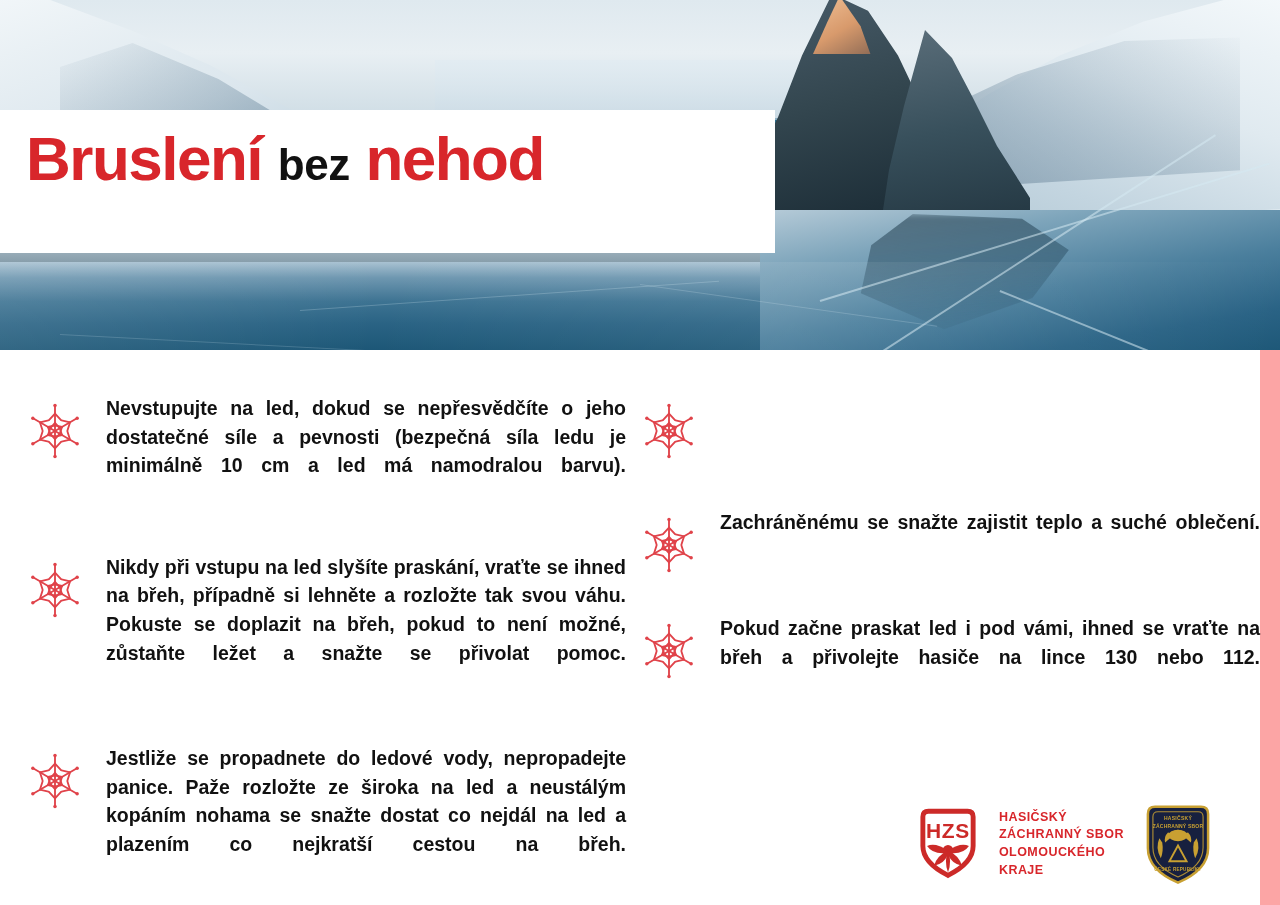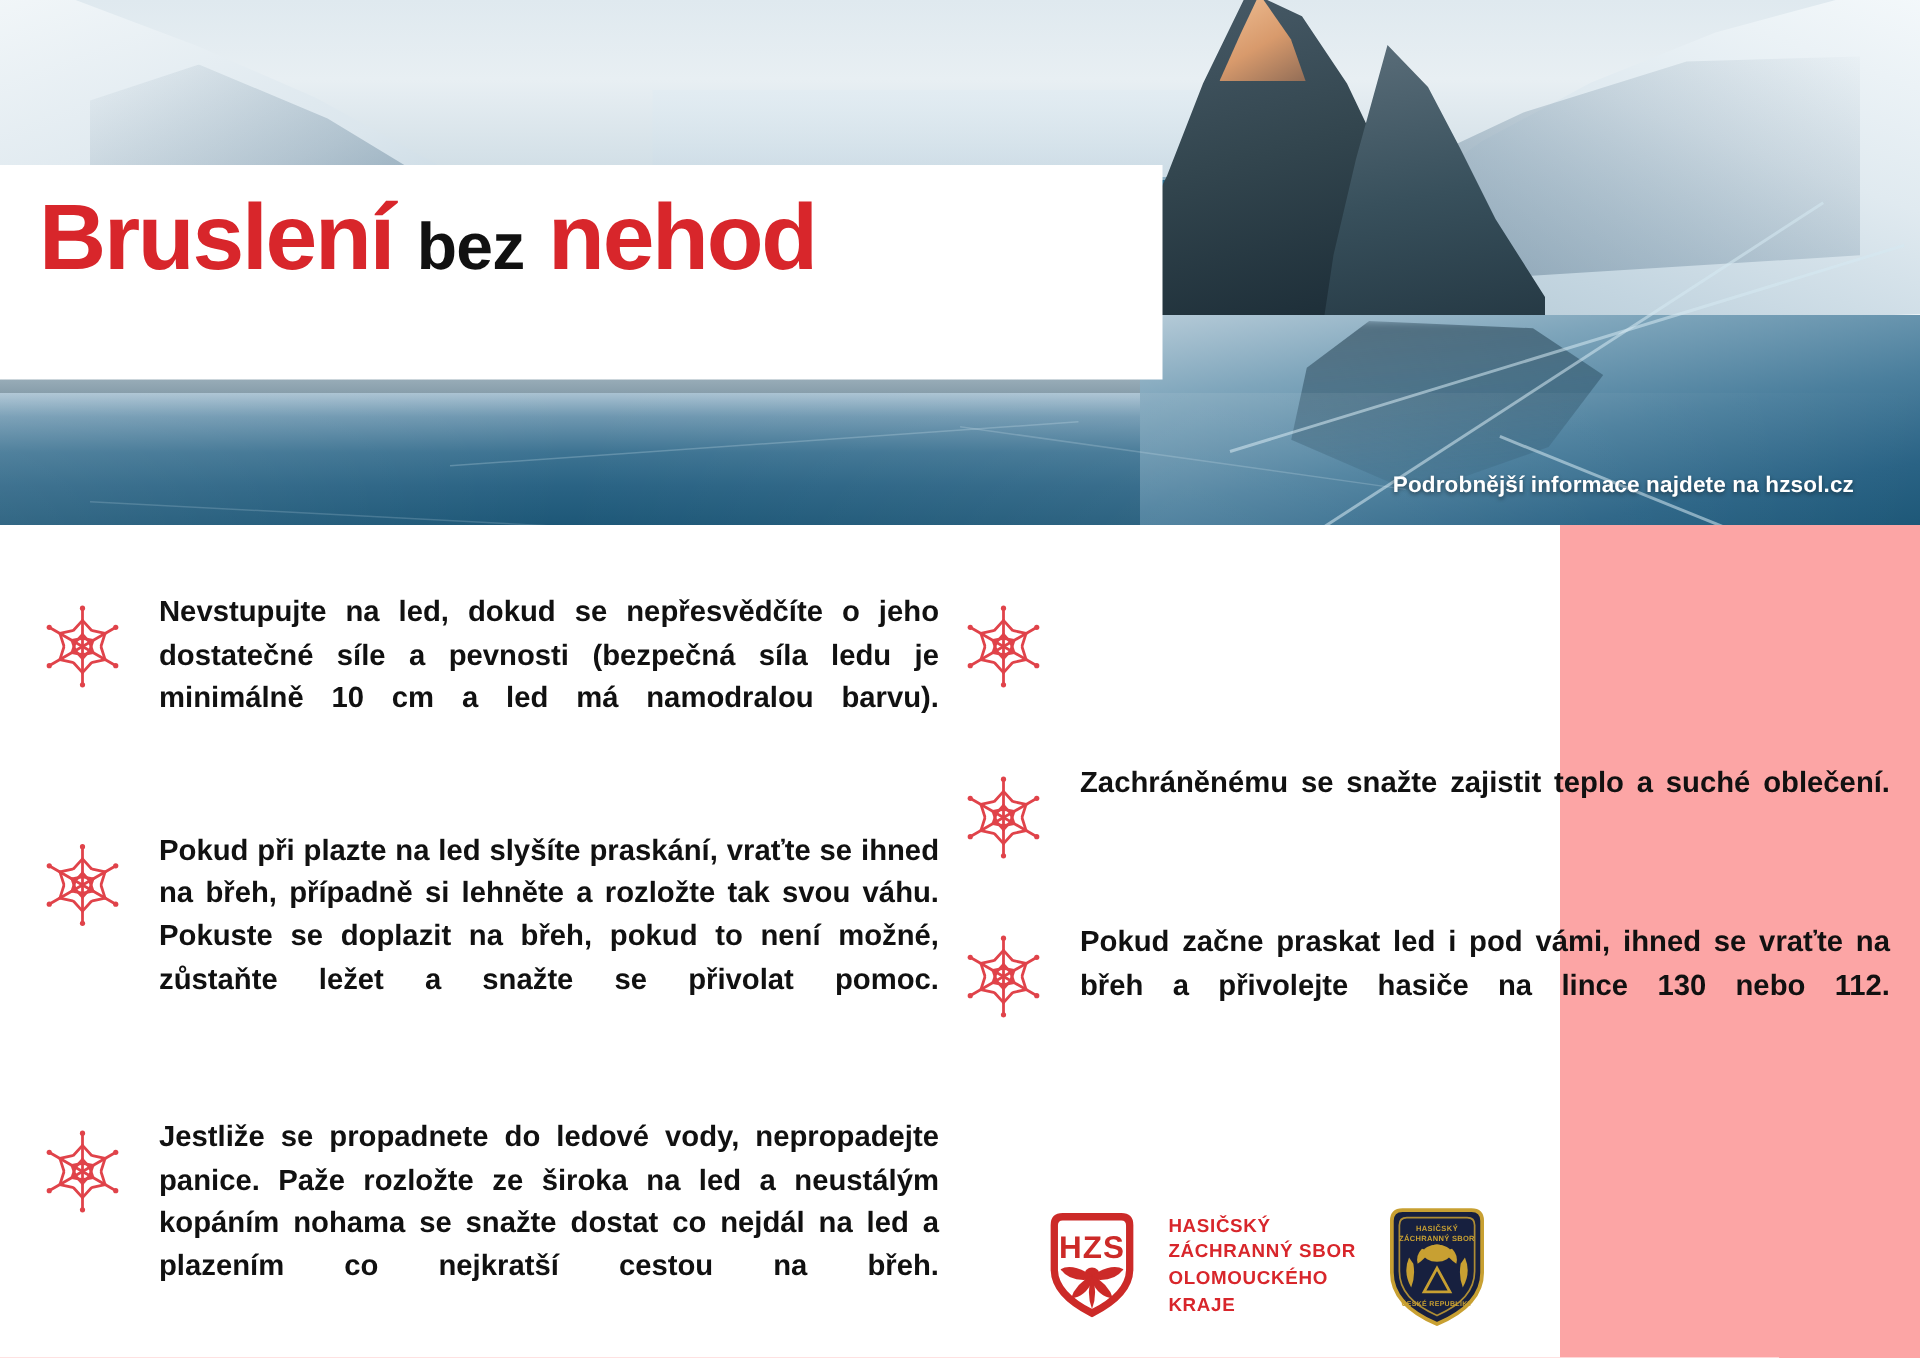--- a/index.html
+++ b/index.html
@@ -162,21 +162,21 @@
     font-size: 15px;
     font-weight: 700;
     letter-spacing: 0.1px;
     text-shadow: 0 1px 3px rgba(0,0,0,0.45);
   }
 
   
   .body {
     position: absolute;
     left: 0; top: 350px;
-    width: 1040px; height: 555px;
+    width: 1260px; height: 555px;
     background: #ffffff;
   }
   .col {
     position: absolute;
     top: 44px;
   }
   .col-left  { left: 26px;  width: 600px; }
   .col-right { left: 640px; width: 620px; }
 
   .tip {
@@ -267,21 +267,20 @@
       <div class="crack c6"></div>
       <div class="ice-sheen"></div>
     </div>
 
     <div class="title-card">
       <div class="title-line">
         <span class="t-red">Bruslení</span><span>&nbsp;</span><span class="t-black">bez</span><span>&nbsp;</span><span class="t-red">nehod</span>
       </div>
     </div>
 
-    <div class="hero-note">Podrobnější informace najdete na hzsol.cz</div>
   </div>
 
   <div class="body">
 
     <div class="col col-left">
 
       <div class="tip">
         <div class="tip-icon">
           <svg viewBox="0 0 100 100" aria-hidden="true">
             <g stroke="#E0434A" stroke-width="3.2" stroke-linecap="round" fill="none">
@@ -373,21 +372,21 @@
             <g fill="#E0434A">
               <circle cx="50" cy="6" r="3"></circle>
                 <circle cx="50" cy="94" r="3"></circle>
               <circle cx="11.8" cy="28" r="3"></circle>
                 <circle cx="88.2" cy="72" r="3"></circle>
               <circle cx="11.8" cy="72" r="3"></circle>
                 <circle cx="88.2" cy="28" r="3"></circle>
             </g>
           </svg>
         </div>
-        <div class="tip-text">Pokud při plazte na led slyšíte praskání, vraťte se ihned na břeh, případně si lehněte a rozložte tak svou váhu. Pokuste se doplazit na břeh, pokud to není možné, zůstaňte ležet a snažte se přivolat pomoc.</div>
+        <div class="tip-text">Nikdy při vstupu na led slyšíte praskání, vraťte se ihned na břeh, případně si lehněte a rozložte tak svou váhu. Pokuste se doplazit na břeh, pokud to není možné, zůstaňte ležet a snažte se přivolat pomoc.</div>
       </div>
 
       <div class="tip">
         <div class="tip-icon">
           <svg viewBox="0 0 100 100" aria-hidden="true">
             <g stroke="#E0434A" stroke-width="3.2" stroke-linecap="round" fill="none">
               <g>
                 <line x1="50" y1="8" x2="50" y2="92"></line>
                 <line x1="50" y1="20" x2="40" y2="31"></line>
                   <line x1="50" y1="20" x2="60" y2="31"></line>

